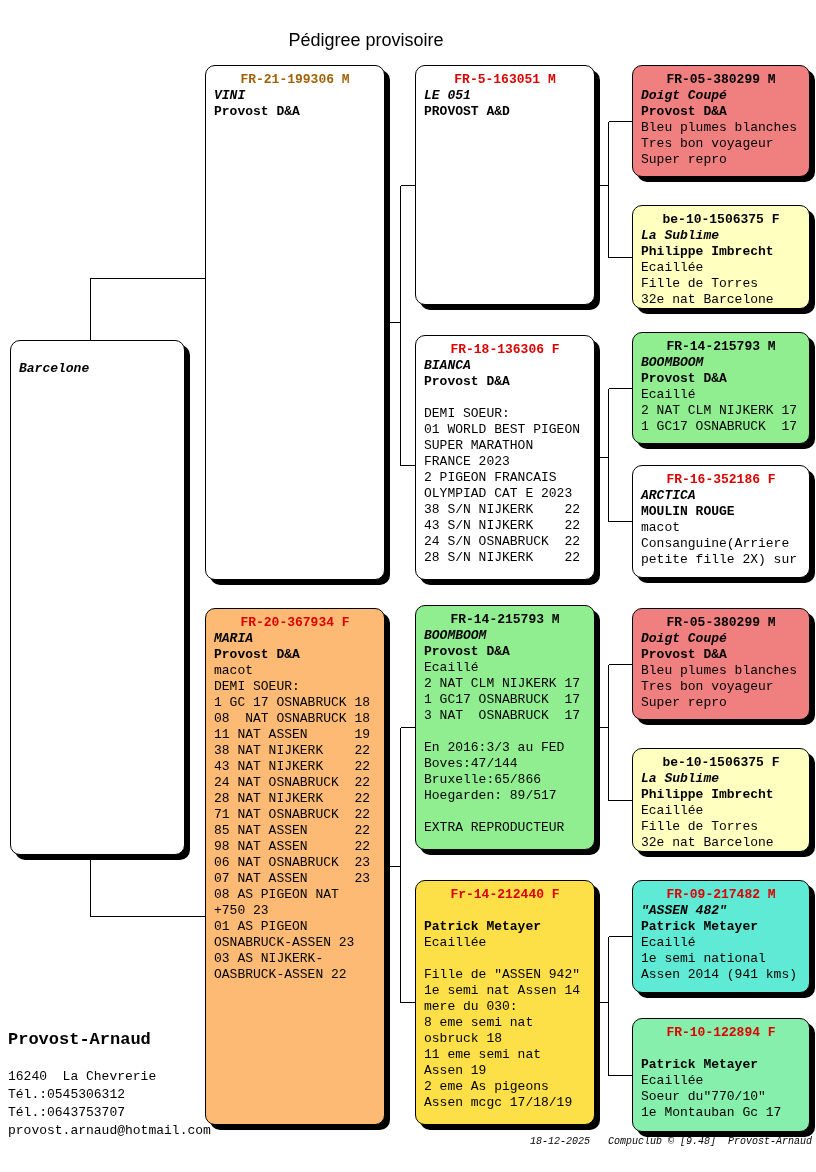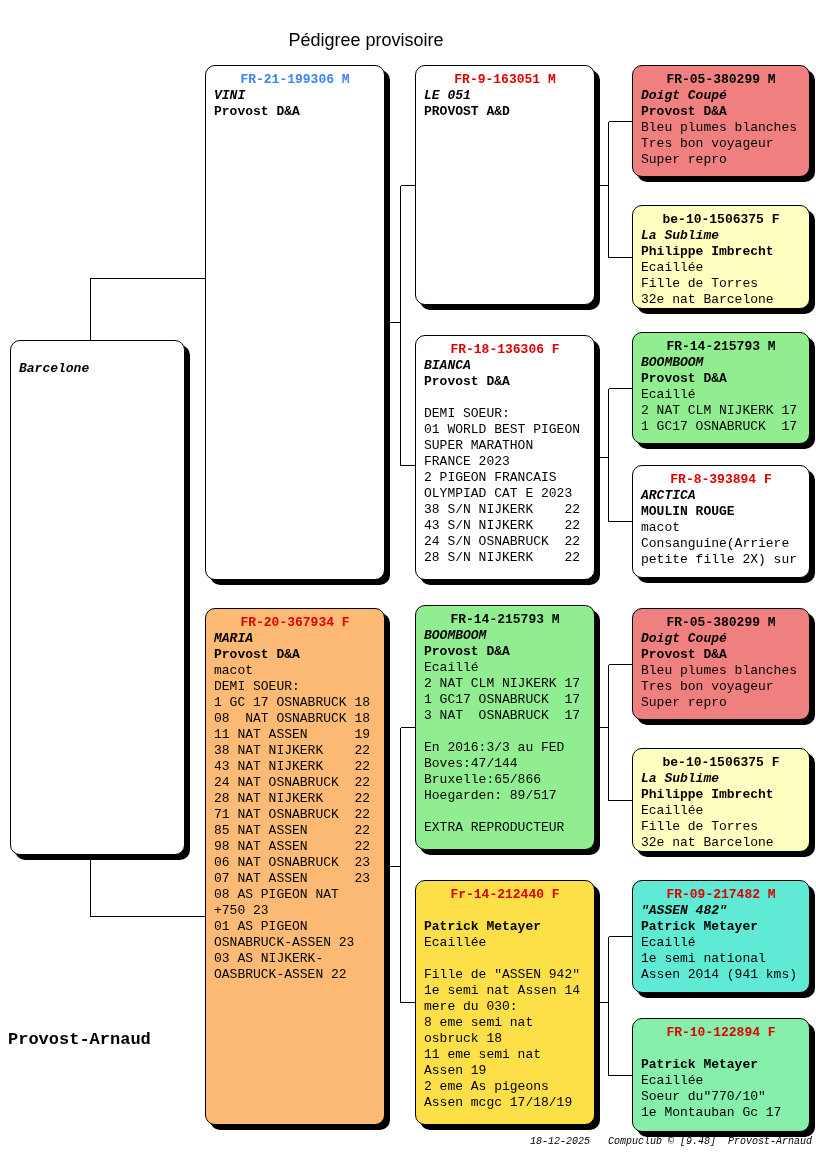--- a/index.html
+++ b/index.html
@@ -44,21 +44,21 @@
   <path d="M595 457.5 H608.5 M608.5 388.5 V521.5 M608.5 388.5 H632 M608.5 521.5 H632" stroke="#000" stroke-width="1" fill="none"></path>
   <path d="M595 727.5 H608.5 M608.5 664.5 V800.5 M608.5 664.5 H632 M608.5 800.5 H632" stroke="#000" stroke-width="1" fill="none"></path>
   <path d="M595 1002.5 H608.5 M608.5 936.5 V1075.5 M608.5 936.5 H632 M608.5 1075.5 H632" stroke="#000" stroke-width="1" fill="none"></path>
 </svg>
 
 <div class="card subject" style="left: 10px; top: 340px; width: 175px; height: 515px; background-color: rgb(255, 255, 255);">
   <div class="nm">Barcelone</div>
 </div>
 
 <div class="card" style="left: 205px; top: 65px; width: 180px; height: 515px; background-color: rgb(255, 255, 255);">
-  <div class="hdr red" style="color: #3b82f6;">FR-21-199306 M</div>
+  <div class="hdr red" style="color: #a16207;">FR-21-199306 M</div>
   <div class="nm">VINI</div>
   <div class="ow">Provost D&amp;A</div>
 </div>
 
 <div class="card" style="left: 205px; top: 608px; width: 180px; height: 517px; background-color: #fdba74;">
   <div class="hdr red" style="color: rgb(221, 0, 0);">FR-20-367934 F</div>
   <div class="nm">MARIA</div>
   <div class="ow">Provost D&amp;A</div>
   <div class="bd">macot
 DEMI SOEUR:
@@ -76,21 +76,21 @@
 07 NAT ASSEN      23
 08 AS PIGEON NAT
 +750 23
 01 AS PIGEON
 OSNABRUCK-ASSEN 23
 03 AS NIJKERK-
 OASBRUCK-ASSEN 22</div>
 </div>
 
 <div class="card" style="left: 415px; top: 65px; width: 180px; height: 240px; background-color: rgb(255, 255, 255);">
-  <div class="hdr red" style="color: rgb(221, 0, 0);">FR-9-163051 M</div>
+  <div class="hdr red" style="color: rgb(221, 0, 0);">FR-5-163051 M</div>
   <div class="nm">LE 051</div>
   <div class="ow">PROVOST A&amp;D</div>
 </div>
 
 <div class="card" style="left: 415px; top: 335px; width: 180px; height: 245px; background-color: rgb(255, 255, 255);">
   <div class="hdr red" style="color: rgb(221, 0, 0);">FR-18-136306 F</div>
   <div class="nm">BIANCA</div>
   <div class="ow">Provost D&amp;A</div>
   <div class="bd">
 DEMI SOEUR:
@@ -160,21 +160,21 @@
 <div class="card" style="left: 632px; top: 332px; width: 178px; height: 112px; background-color: rgb(144, 238, 144);">
   <div class="hdr">FR-14-215793 M</div>
   <div class="nm">BOOMBOOM</div>
   <div class="ow">Provost D&amp;A</div>
   <div class="bd">Ecaillé
 2 NAT CLM NIJKERK 17
 1 GC17 OSNABRUCK  17</div>
 </div>
 
 <div class="card" style="left: 632px; top: 465px; width: 178px; height: 113px; background-color: rgb(255, 255, 255);">
-  <div class="hdr red" style="color: rgb(221, 0, 0);">FR-8-393894 F</div>
+  <div class="hdr red" style="color: rgb(221, 0, 0);">FR-16-352186 F</div>
   <div class="nm">ARCTICA</div>
   <div class="ow">MOULIN ROUGE</div>
   <div class="bd">macot
 Consanguine(Arriere
 petite fille 2X) sur</div>
 </div>
 
 <div class="card" style="left: 632px; top: 608px; width: 178px; height: 112px; background-color: rgb(240, 128, 128);">
   <div class="hdr">FR-05-380299 M</div>
   <div class="nm">Doigt Coupé</div>
@@ -206,15 +206,19 @@
   <div class="hdr red" style="color: rgb(221, 0, 0);">FR-10-122894 F</div>
   <div class="nm"></div>
   <div class="ow">Patrick Metayer</div>
   <div class="bd">Ecaillée
 Soeur du"770/10"
 1e Montauban Gc 17</div>
 </div>
 
 <div class="contact">
   <div class="cname">Provost-Arnaud</div>
+  <div class="caddr">16240  La Chevrerie
+Tél.:0545306312
+Tél.:0643753707
+provost.arnaud@hotmail.com</div>
 </div>
 
 <div class="footer">18-12-2025   Compuclub © [9.48]  Provost-Arnaud</div>
 
 </body></html>

